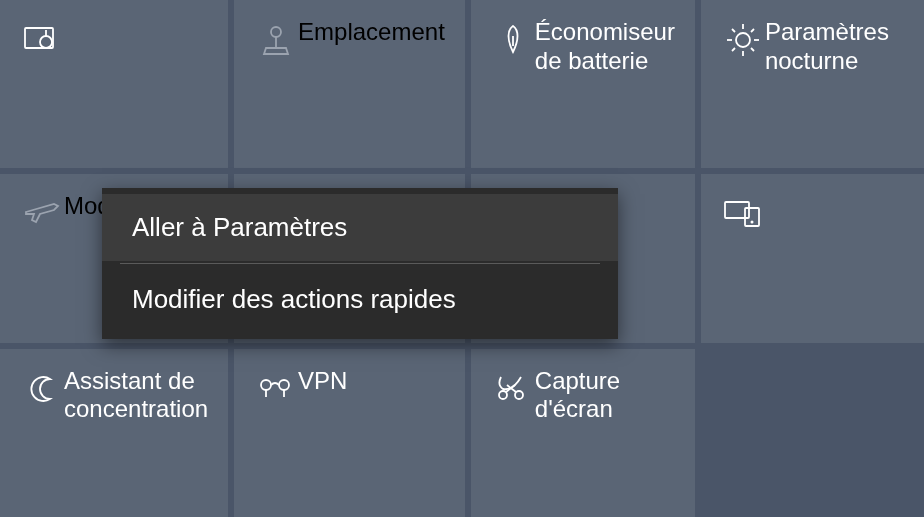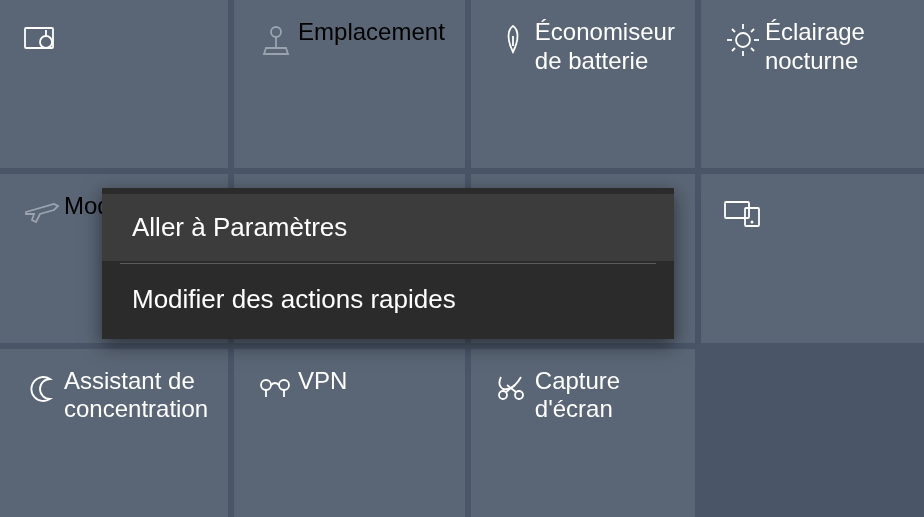--- a/index.html
+++ b/index.html
@@ -48,21 +48,21 @@
     }
     .label {
       font-size: 24px;
       font-weight: 400;
       line-height: 1.2;
     }
     .context-menu {
       position: absolute;
       top: 188px;
       left: 102px;
-      width: 572px;
+      width: 516px;
       background: #2b2b2b;
       z-index: 100;
       box-shadow: 0 6px 18px rgba(0,0,0,0.5);
       padding: 6px 0;
     }
     .menu-item {
       padding: 18px 30px;
       color: #ffffff;
       font-size: 26px;
       cursor: pointer;
@@ -119,21 +119,21 @@
         <line x1="22" y1="6" x2="22" y2="11"></line>
         <line x1="22" y1="33" x2="22" y2="38"></line>
         <line x1="6" y1="22" x2="11" y2="22"></line>
         <line x1="33" y1="22" x2="38" y2="22"></line>
         <line x1="11" y1="11" x2="14" y2="14"></line>
         <line x1="30" y1="30" x2="33" y2="33"></line>
         <line x1="33" y1="11" x2="30" y2="14"></line>
         <line x1="14" y1="30" x2="11" y2="33"></line>
       </svg>
     </span>
-    <span class="label">Éclairage nocturne</span>
+    <span class="label">Paramètres nocturne</span>
   </div>
 
   <div class="tile disabled">
     <span class="icon">
       <svg viewBox="0 0 44 44" width="44" height="44">
         <path d="M6 20 L34 12 L38 14 L34 18 L20 22 L16 30 L12 28 L14 22 L6 22 Z"></path>
       </svg>
     </span>
     <span class="label">Mode</span>
   </div>

